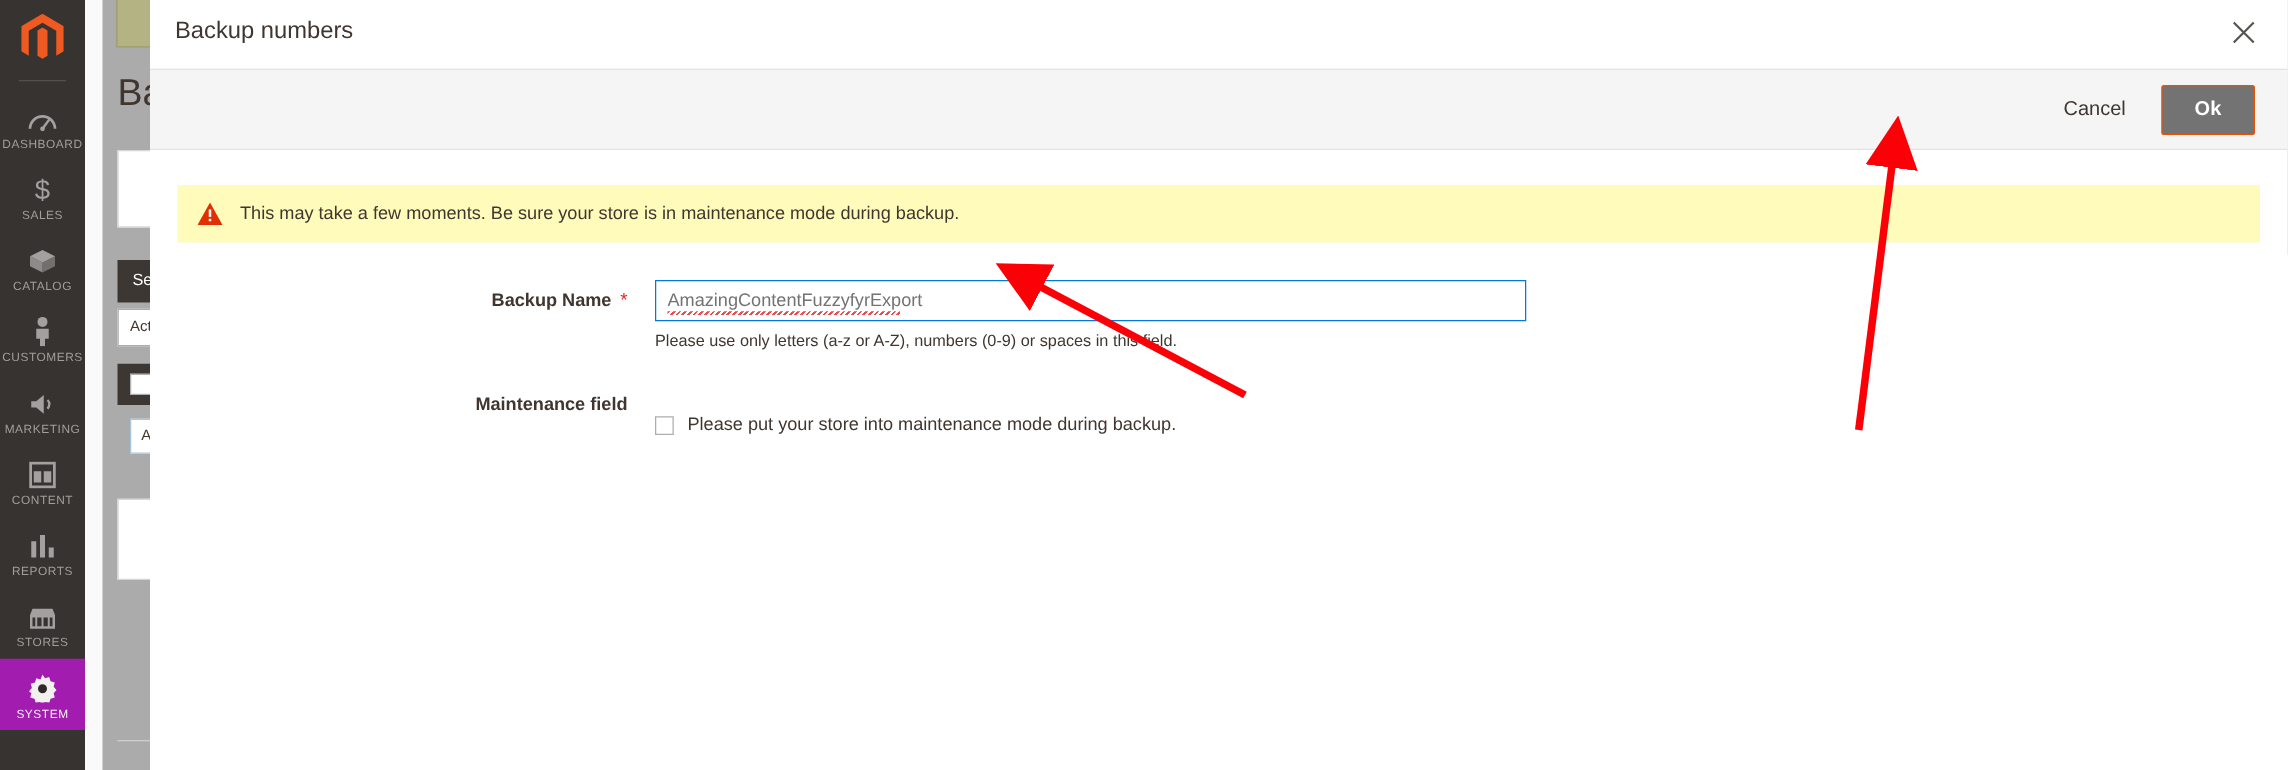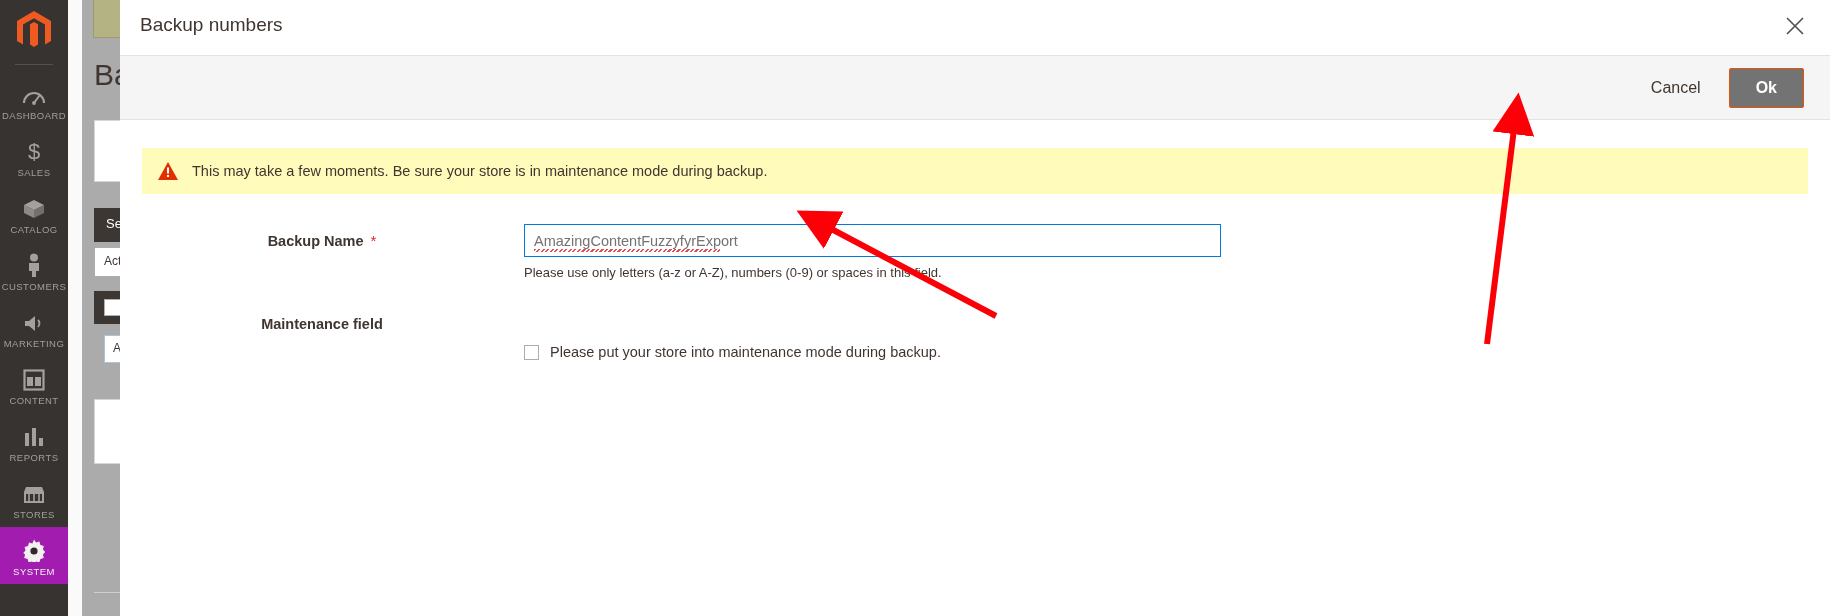--- a/index.html
+++ b/index.html
@@ -157,21 +157,21 @@
   }
   .notice-ico { margin-right: 14px; display: flex; align-items: center; }
   .notice-text {
     font-size: 14.5px; color: #41362f;
     font-family: "Liberation Sans", sans-serif;
   }
 
   .form-row { display: flex; align-items: flex-start; margin-top: 30px; }
   .form-label {
     width: 360px;
-    text-align: center;
+    text-align: right;
     font-size: 14.5px; font-weight: bold; color: #41362f;
     padding-top: 8px;
     font-family: "Liberation Sans", sans-serif;
   }
   .req-star { color: #e22626; margin-left: 7px; font-weight: normal; font-size: 15px; }
   .form-control { margin-left: 22px; }
   .text-input {
     width: 697px; height: 33px;
     border: 1px solid #007bdb;
     background: #ffffff;
@@ -185,21 +185,21 @@
     height: 3px;
     background: repeating-linear-gradient(
       135deg, #e02f2f 0 1.6px, transparent 1.6px 3.2px);
     opacity: .85;
   }
   .field-note {
     margin-top: 8px;
     font-size: 13px; color: #41362f;
     font-family: "Liberation Sans", sans-serif;
   }
-  .checkbox-row { display: flex; align-items: center; margin-top: 36px; }
+  .checkbox-row { display: flex; align-items: center; margin-top: 24px; }
   .cbx {
     width: 15px; height: 15px;
     border: 1px solid #adadad; background: #fff;
     margin-right: 11px; cursor: pointer;
   }
   .cbx-label {
     font-size: 14.5px; color: #41362f;
     font-family: "Liberation Sans", sans-serif;
   }
 

